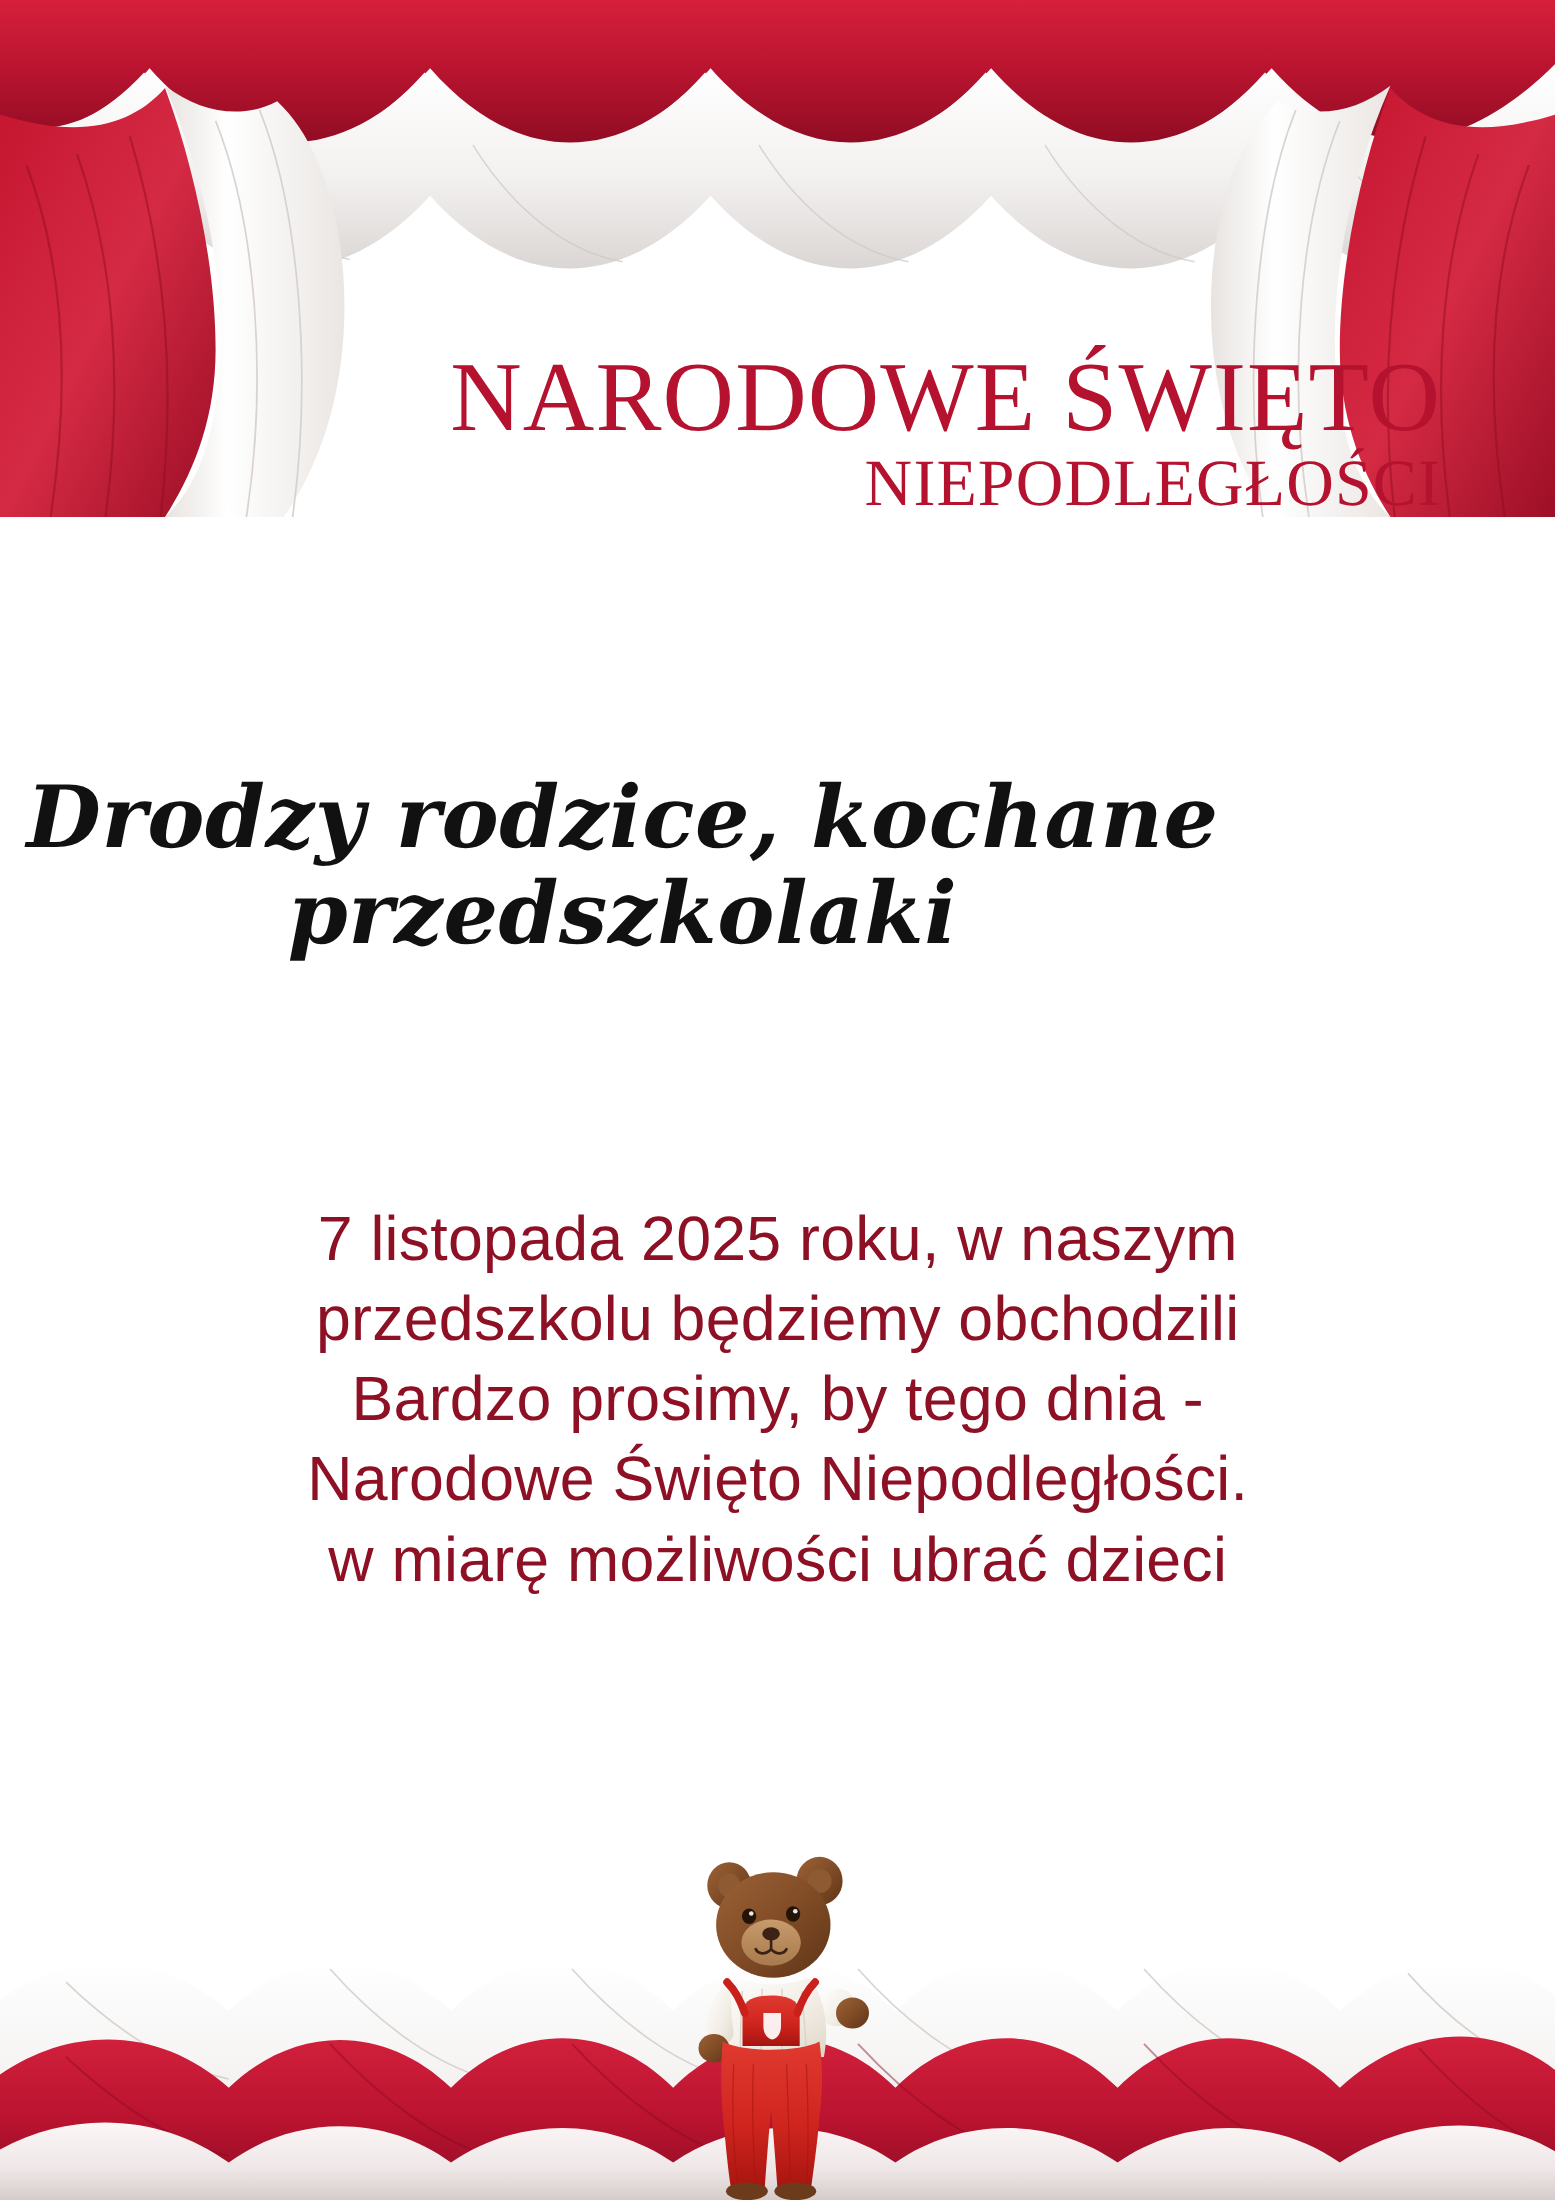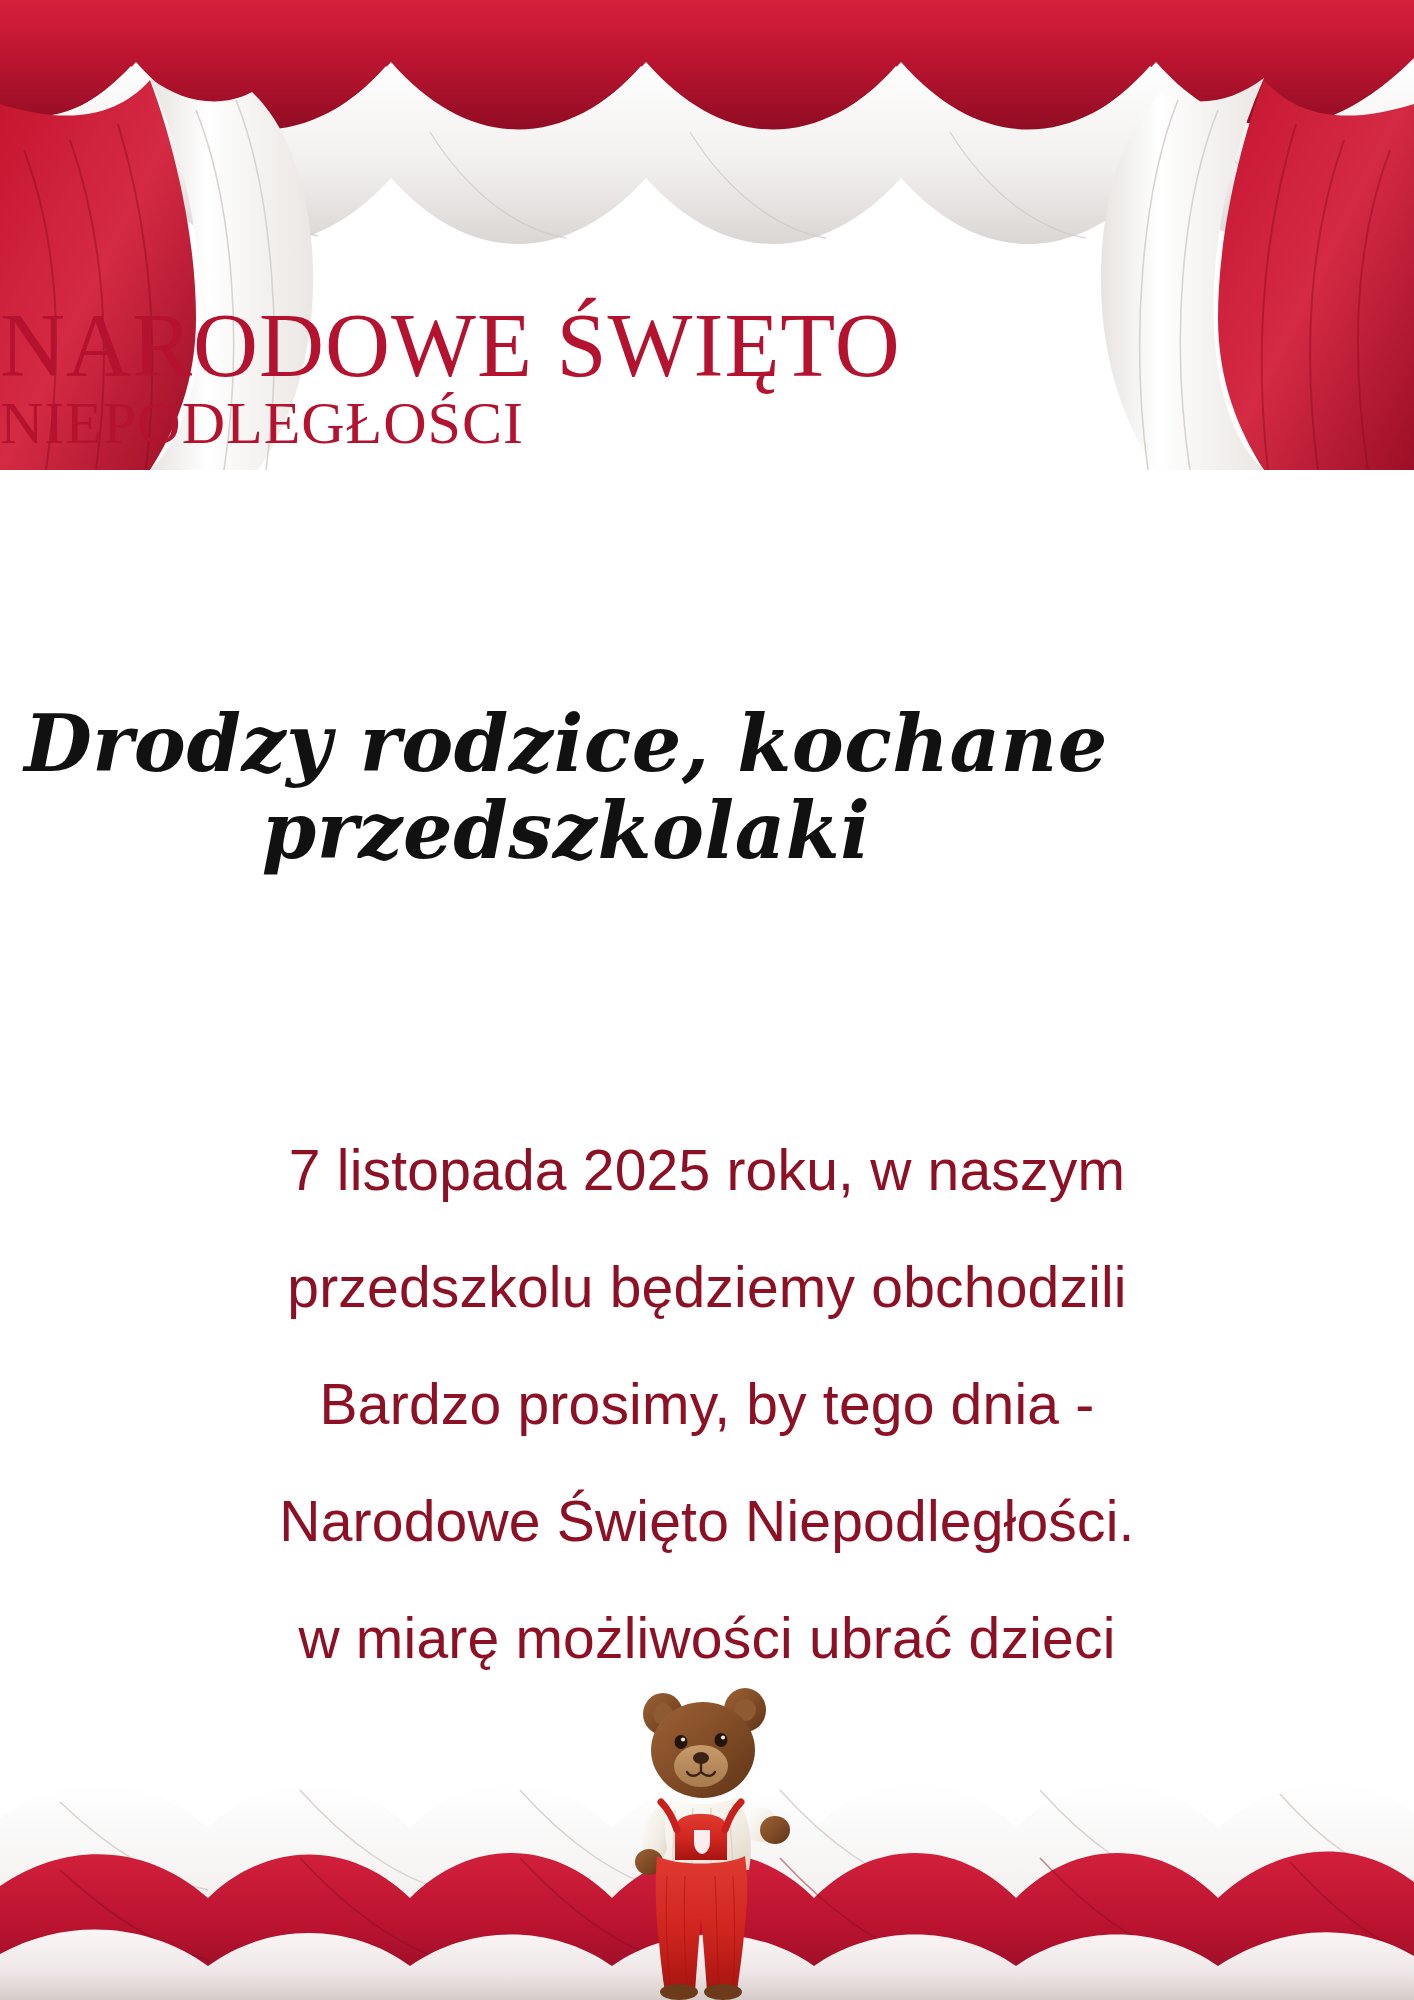--- a/index.html
+++ b/index.html
@@ -36,24 +36,24 @@
     position: absolute;
     bottom: 0; left: 0;
     width: 1414px;
     height: 290px;
     pointer-events: none;
   }
 
   
   .title-block {
     position: absolute;
-    top: 300px;
+    top: 316px;
     left: 0;
     width: 1310px;
-    text-align: left;
+    text-align: right;
     z-index: 5;
   }
 
   .title-line {
     font-family: "Liberation Serif", serif;
     color: #B4122E;
     font-size: 88px;
     line-height: 1.03;
     letter-spacing: 1px;
     font-weight: 400;
@@ -94,21 +94,20 @@
   }
 
   .body-line {
     font-family: "Liberation Sans", sans-serif;
     color: #8E1024;
     font-size: 57px;
     line-height: 1.28;
     font-weight: 400;
     letter-spacing: 0.2px;
     white-space: nowrap;
-    margin-top: 44px;
   }
 
   
   .teddy {
     position: absolute;
     left: 597px;
     bottom: 0;
     width: 220px;
     height: 320px;
     z-index: 8;

